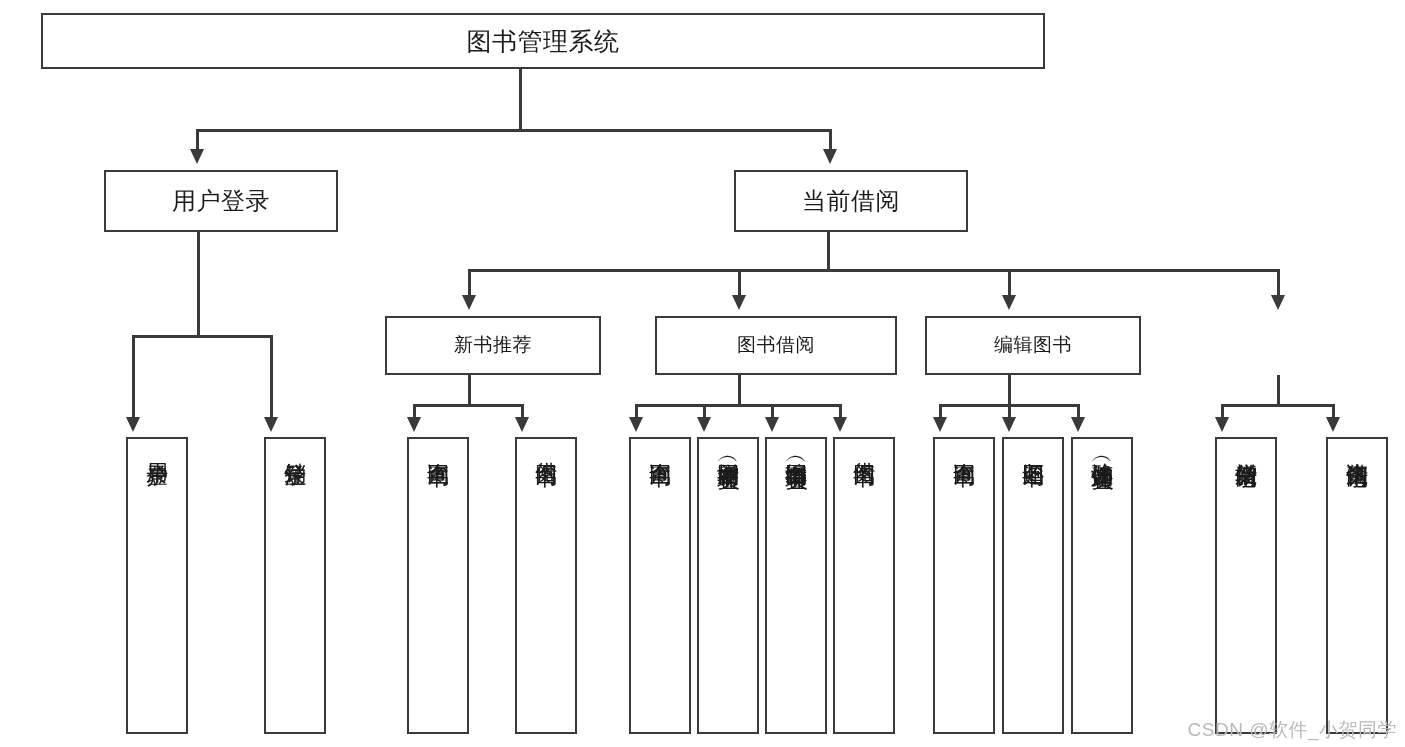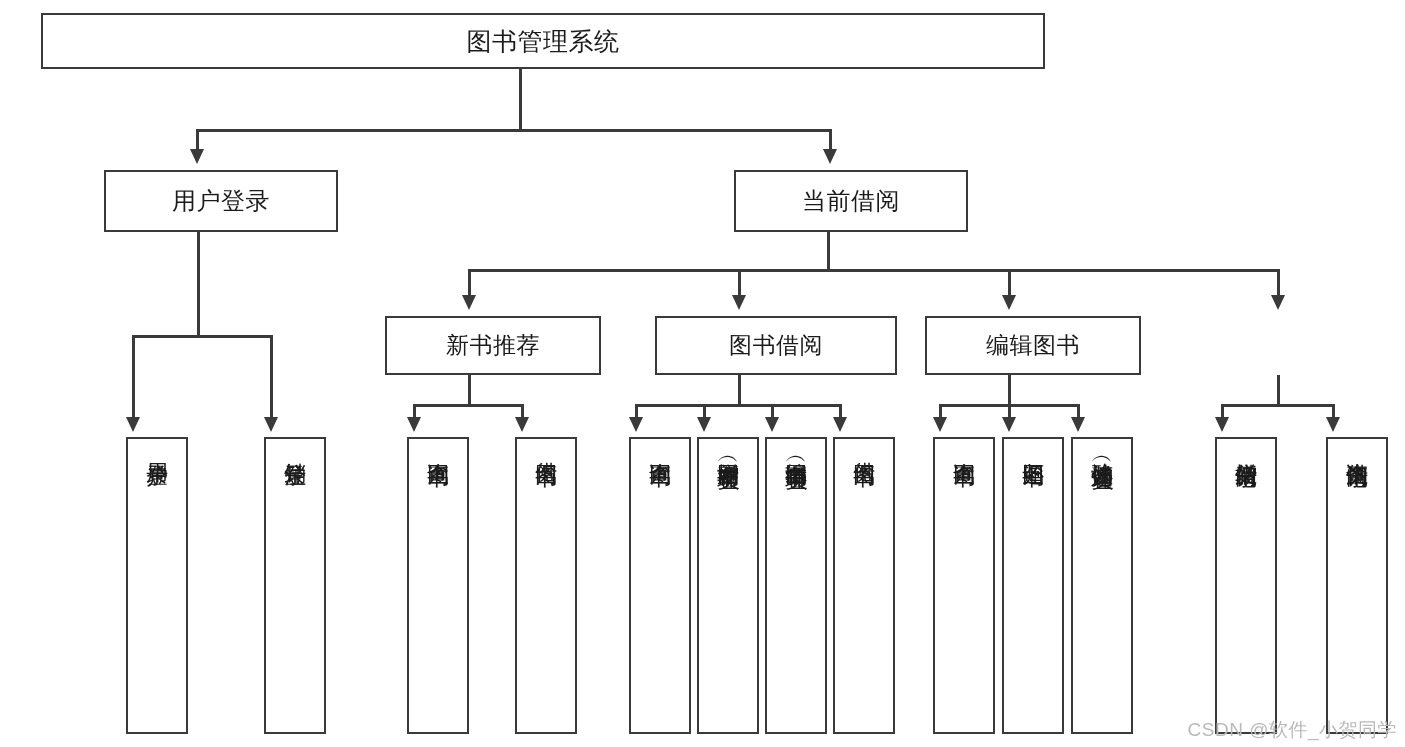--- a/index.html
+++ b/index.html
@@ -30,21 +30,21 @@
     color: #1b1b1b;
     margin-left: 23px;
   }
   .node.root {
     font-size: 25px;
   }
   .node.level2 {
     font-size: 24px;
   }
   .node.level3 {
-    font-size: 23px;
+    font-size: 19px;
   }
   .node.leaf {
     font-size: 22px;
     align-items: flex-start;
     justify-content: center;
     padding-top: 2px;
   }
   .node .label {
     line-height: 1.28;
     white-space: nowrap;

